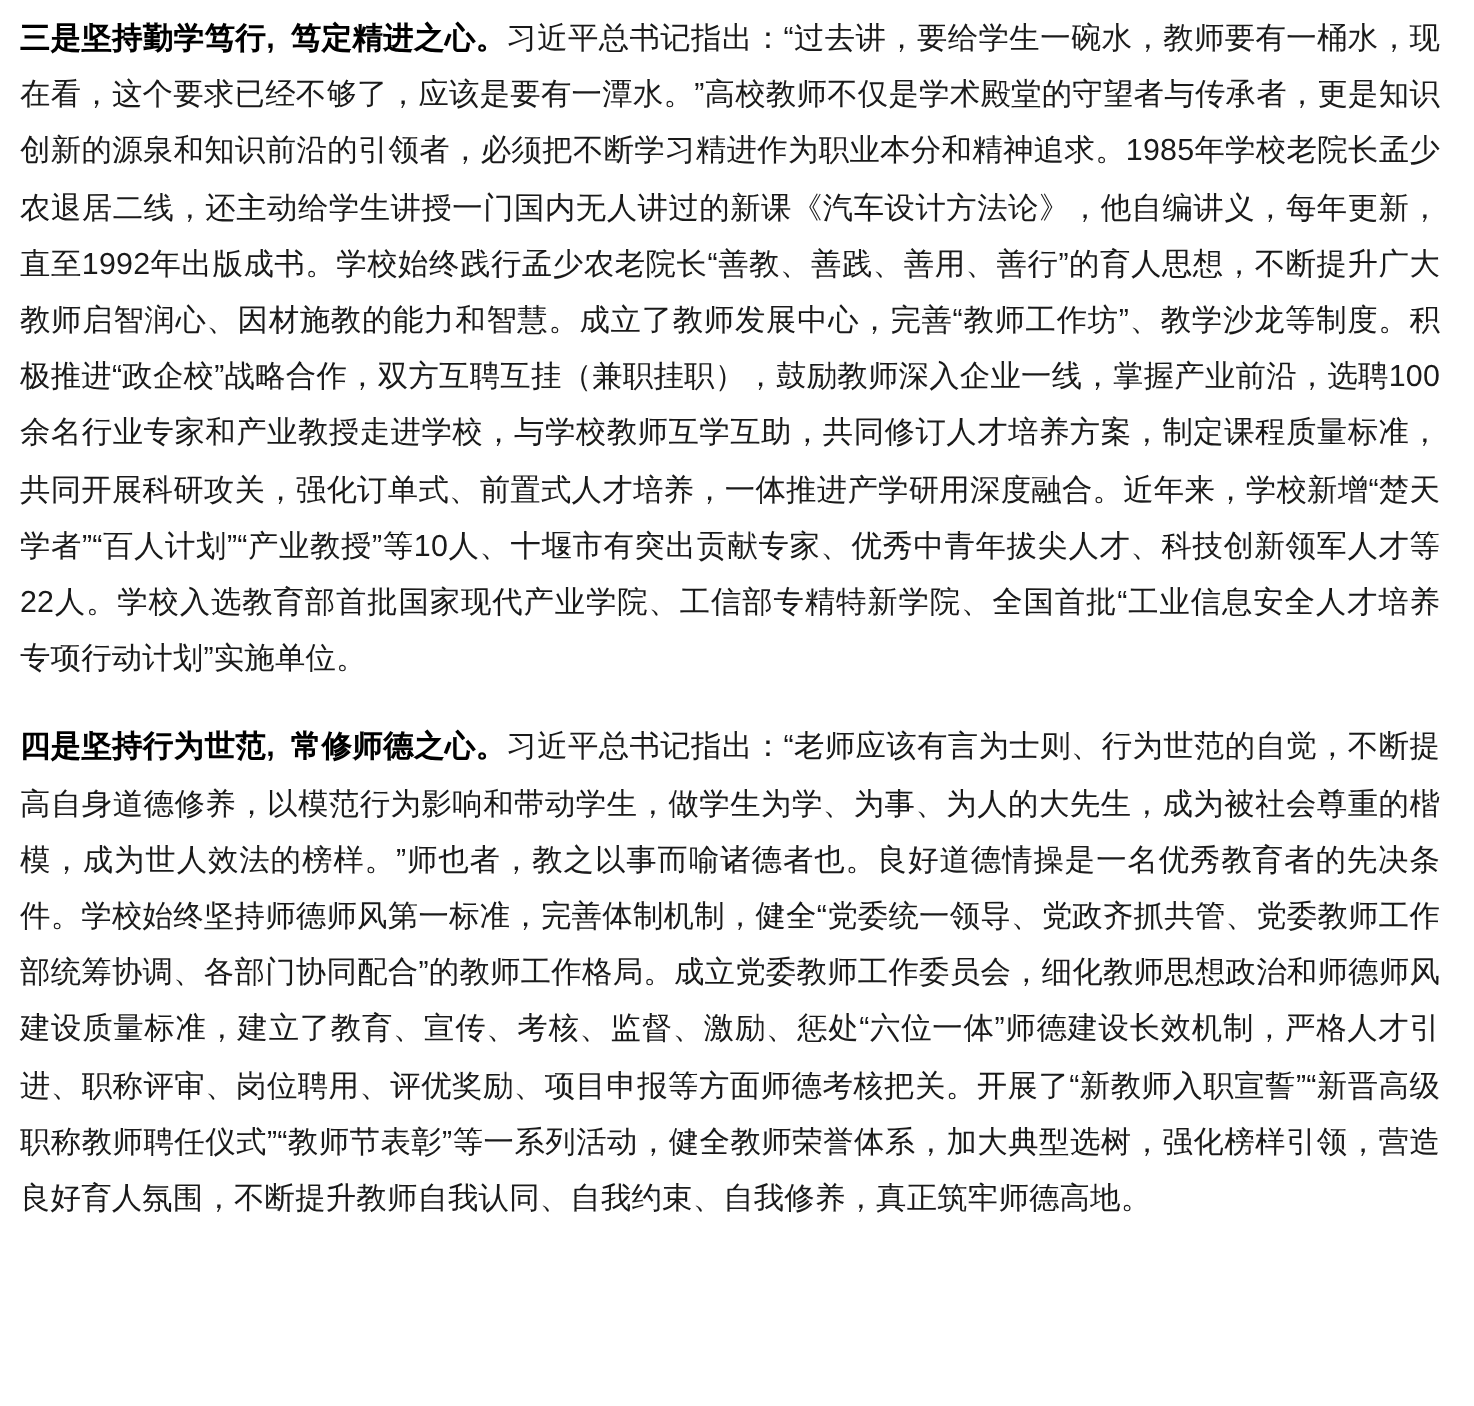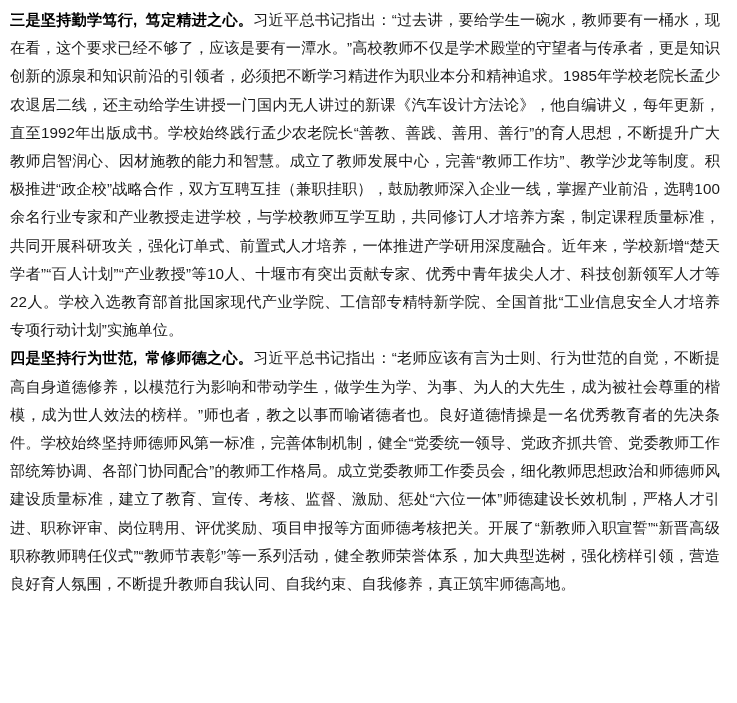--- a/index.html
+++ b/index.html
@@ -23,20 +23,21 @@
   .para {
     font-size: 15.2px;
     line-height: 28.2px;
     text-align: justify;
     text-justify: inter-ideograph;
     margin: 0;
     color: #1a1a1a;
     letter-spacing: 0.1px;
   }
   .para + .para {
+    margin-top: 16px;
   }
   .lead {
     font-weight: bold;
     color: #000000;
   }
   .lead .gap {
     display: inline-block;
     width: 8px;
   }
 </style>

